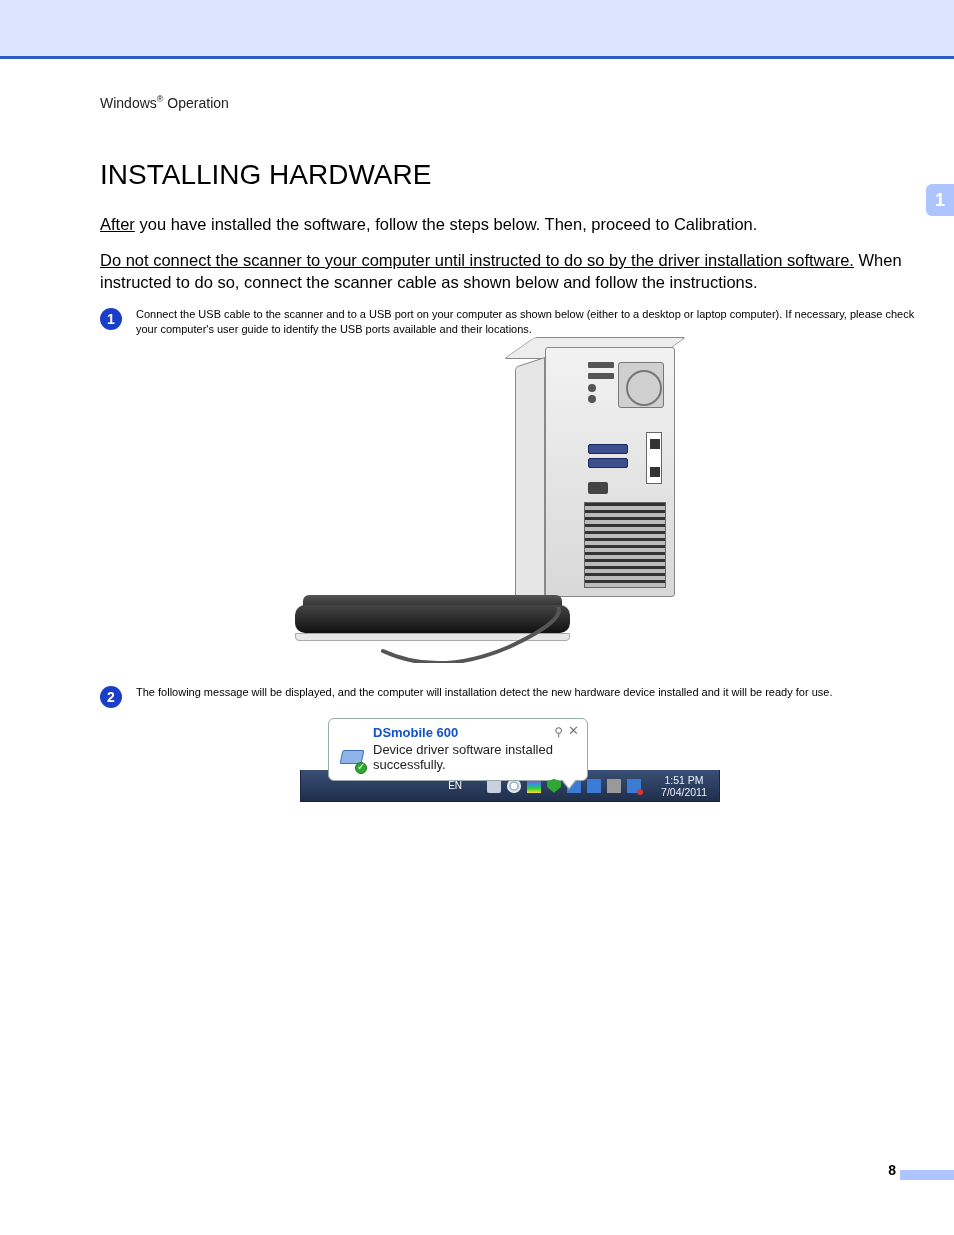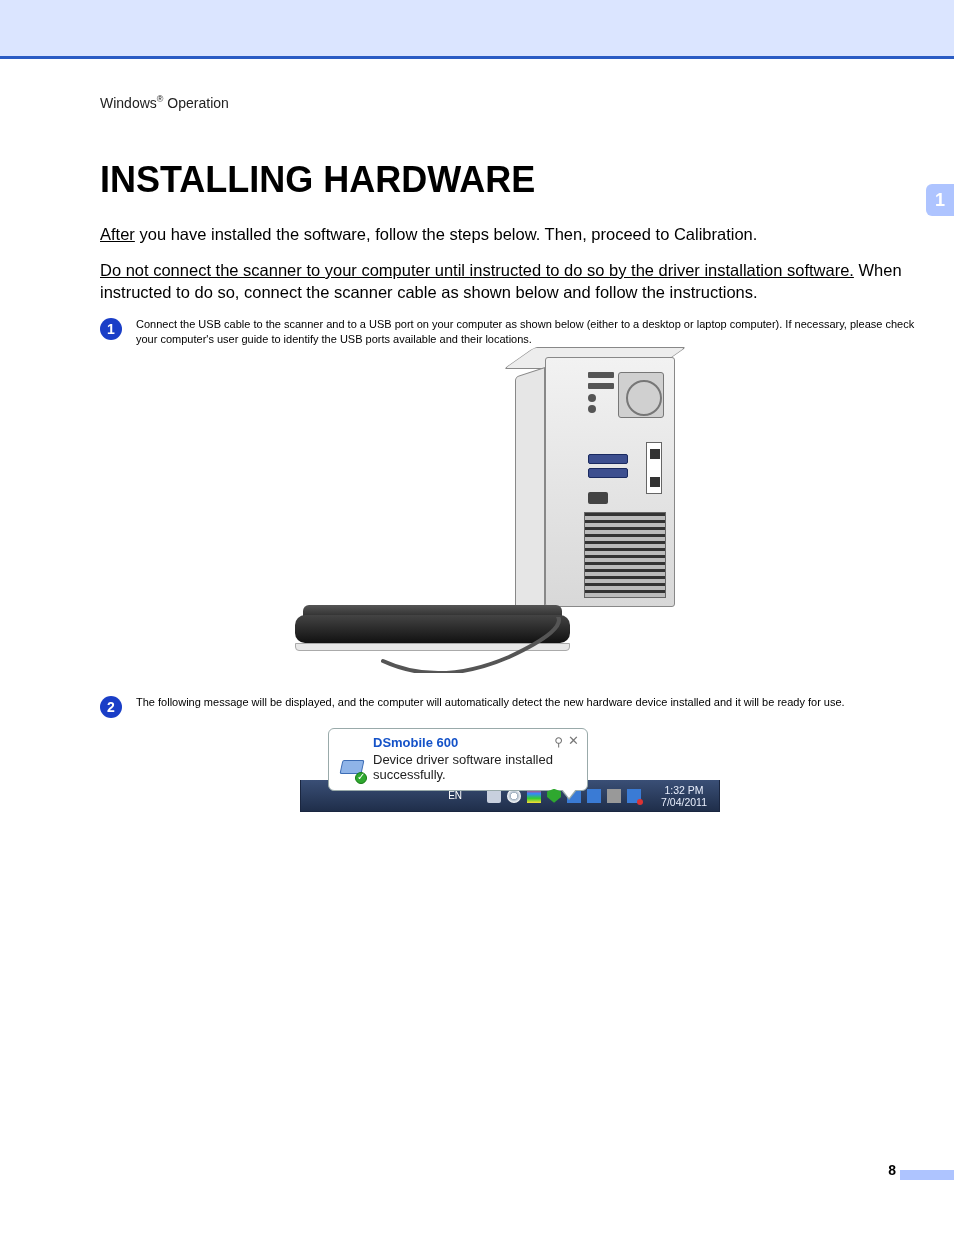--- a/index.html
+++ b/index.html
@@ -6,21 +6,21 @@
   html, body { width: 954px; height: 1235px; font-family: Arial, Helvetica, sans-serif; color: #000; background: #fff; }
   .page { position: relative; width: 954px; height: 1235px; }
   .topband { position: absolute; top: 0; left: 0; width: 954px; height: 56px; background: #dbe5ff; }
   .toprule { position: absolute; top: 56px; left: 0; width: 954px; height: 3px; background: #2b5cc4; }
   .sidetab { position: absolute; top: 184px; right: 0; width: 28px; height: 32px; background: #aec4ff; border-top-left-radius: 6px; border-bottom-left-radius: 6px; display:flex; align-items:center; justify-content:center; color:#fff; font-weight:bold; font-size:18px;}
   .footrule { position: absolute; bottom: 55px; right: 0; width: 54px; height: 10px; background: #aec4ff; }
   .pageno { position: absolute; bottom: 57px; right: 58px; font-size: 14px; font-weight: bold; }
   .content { position: absolute; top: 94px; left: 80px; width: 820px; margin-left: 20px; }
   .breadcrumb { font-size: 14px; color:#222; }
   .breadcrumb sup { font-size: 9px; vertical-align: super;}
-  h1 { font-size: 36px; font-weight: bold; margin-top: 48px; margin-bottom: 22px; }
+  h1 { font-size: 28px; font-weight: normal; margin-top: 48px; margin-bottom: 22px; }
   .para { font-size: 16.5px; line-height: 1.35; margin-bottom: 14px;}
   .u { text-decoration: underline; }
   .step { display: flex; gap: 14px; margin-bottom: 10px;}
   .bullet { flex: 0 0 22px; width: 22px; height: 22px; border-radius: 50%; background: #1a3ec7; color: #fff; font-size: 14px; display: flex; align-items:center; justify-content:center; font-weight:bold; margin-top:1px;}
   .steptext { font-size: 11px; line-height: 1.35; }
   .fig1 { width: 430px; height: 320px; margin: 6px auto 18px auto; position:relative;}
   .fig2wrap { width: 420px; margin: 6px auto 0 auto; }
   
   .tower { position:absolute; top:0; left:220px; width:170px; height:260px; }
   .tower .side { position:absolute; left:0; top:10px; width:30px; height:240px; background:#e6e6e6; border:1px solid #888; transform:skewY(-18deg); transform-origin:right; border-top-left-radius:4px;}
@@ -137,21 +137,21 @@
         <svg viewBox="0 0 260 56">
             <path d="M 4 44 Q 60 70 130 40 Q 190 12 178 -2" fill="none" stroke="#555" stroke-width="4" stroke-linecap="round"></path>
           </svg>
       </div>
     </div>
 
     <div class="step">
       <div class="bullet">
           <span>2</span>
         </div>
-      <div class="steptext">The following message will be displayed, and the computer will automatically detect the new hardware device installed and it will be ready for use.</div>
+      <div class="steptext">The following message will be displayed, and the computer will installation detect the new hardware device installed and it will be ready for use.</div>
     </div>
 
     <div class="fig2wrap">
       <div class="fig2container">
         <div class="notifwrap">
           <div class="notif">
             <span class="pin">⚲</span>
             <span class="x">✕</span>
             <div class="notifrow" style="margin-left:0;">
               <div class="notificon">
@@ -172,21 +172,21 @@
             <span class="i-kb"></span>
             <span class="i-cd"></span>
             <span class="i-fl"></span>
             <span class="i-sh"></span>
             <span class="i-bl"></span>
             <span class="i-wf"></span>
             <span class="i-sp2"></span>
             <span class="i-pw"></span>
           </div>
           <div class="clock">
-            <div>1:32 PM</div>
+            <div>1:51 PM</div>
             <div>7/04/2011</div>
           </div>
         </div>
       </div>
     </div>
 
   </div>
 
   <div class="pageno">8</div>
   <div class="footrule"></div>

